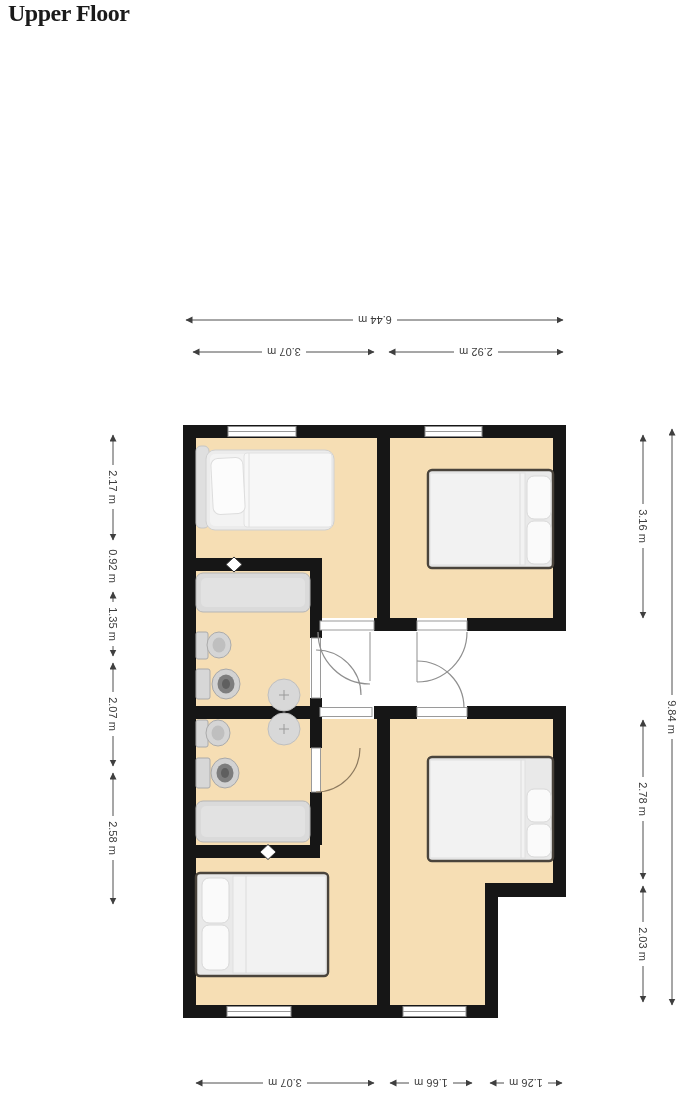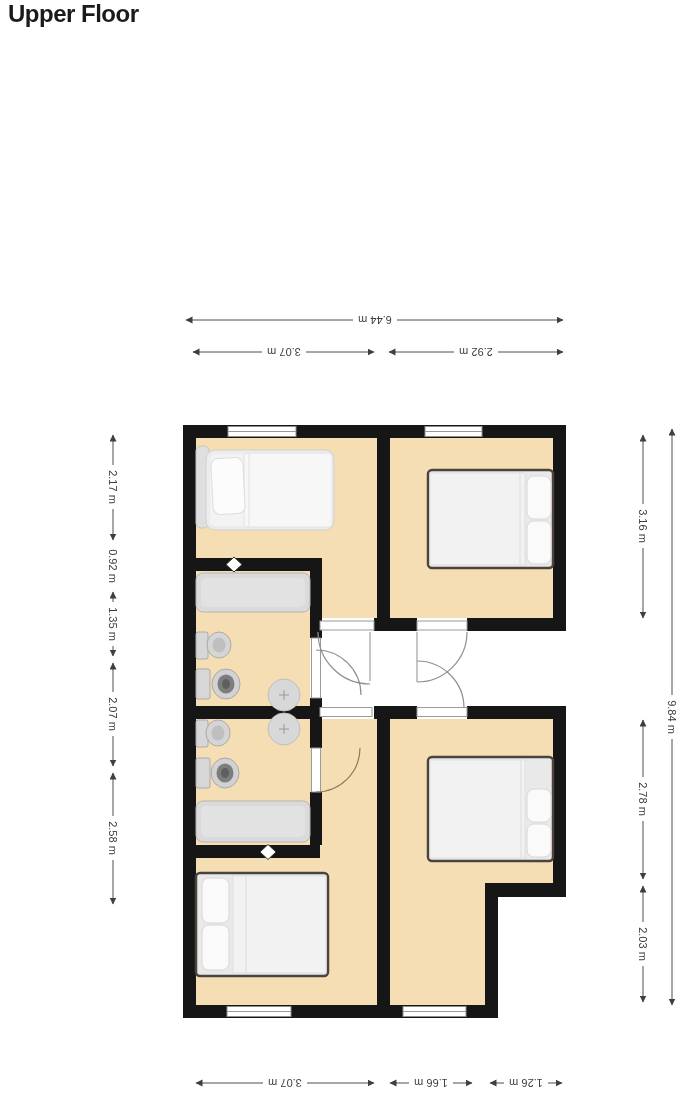--- a/index.html
+++ b/index.html
@@ -1,19 +1,19 @@
 <!DOCTYPE html>
 <html><head>
 <meta charset="utf-8">
 <style>
   html,body{margin:0;padding:0;background:#ffffff;}
   .stage{position:relative;width:683px;height:1096px;background:#fff;overflow:hidden;
          font-family:"Liberation Sans",sans-serif;}
   .page-title{position:absolute;left:8px;top:0px;margin:0;font-size:24px;font-weight:700;
-              letter-spacing:-0.5px;color:#1a1a1a;font-family:Liberation Sans, sans-serif;}
+              letter-spacing:-0.5px;color:#1a1a1a;font-family:Liberation Serif, serif;}
   svg{position:absolute;left:0;top:0;}
   .dim-label{font-size:11px;fill:#3c3c3c;font-family:"Liberation Sans",sans-serif;}
   .dim-line{stroke:#4f4f4f;stroke-width:1;}
   .labelbg{fill:#ffffff;}
   .arc{fill:none;stroke:#8f8f8f;stroke-width:1.2;}
   .arc-warm{fill:none;stroke:#8d7a5f;stroke-width:1.2;}
   .leaf{stroke:#8f8f8f;stroke-width:1;}
   .winframe{fill:#ffffff;stroke:#8d8d8d;stroke-width:1;}
   .winline{stroke:#9a9a9a;stroke-width:1;fill:none;}
   .doorframe{fill:#ffffff;stroke:#9a9a9a;stroke-width:1;}

